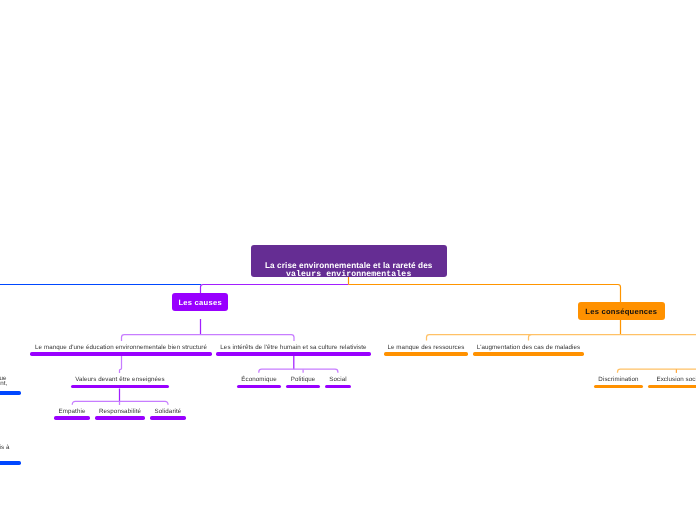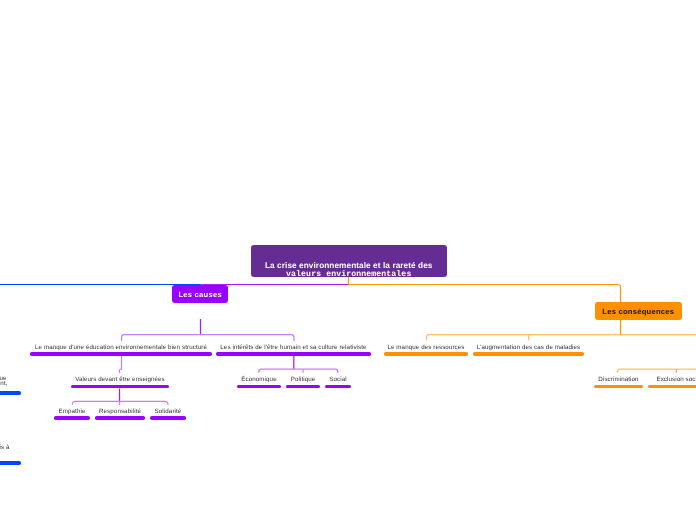--- a/index.html
+++ b/index.html
@@ -54,25 +54,25 @@
     <path d="M676.4 369.3 V372.9" stroke="#ffa63d" stroke-width="1.25" fill="none"></path>
   </svg>
 
   <div class="pill root" style="left:251px;top:245px;width:195.5px;height:31.5px;box-sizing:border-box;padding-top:19px;">
     <span style="display:block;white-space:nowrap;">
         <span style="display:block;">La crise environnementale et la rareté des</span>
         <span style="display:block;font-family:Liberation Mono, monospace;">valeurs environnementales</span>
       </span>
   </div>
 
-  <div class="pill branch-purple" style="left:172px;top:285px;width:56.3px;height:18px;box-sizing:border-box;padding-top:2px;">
+  <div class="pill branch-purple" style="left:172px;top:293px;width:56.3px;height:18px;box-sizing:border-box;padding-top:2px;">
     <span>Les causes</span>
   </div>
 
-  <div class="pill branch-orange" style="left:578px;top:301.8px;width:86.5px;height:18px;box-sizing:border-box;padding-top:2px;margin-left:17px;">
+  <div class="pill branch-orange" style="left:578px;top:301.8px;width:86.5px;height:18px;box-sizing:border-box;padding-top:2px;">
     <span>Les conséquences</span>
   </div>
 
   <div class="leafnode" style="left:30px;top:338px;width:182px;height:17px;">
     <span class="lbl">Le manque d'une éducation environnementale bien structuré</span>
     <span class="bar" style="background:#9900ff;"></span>
   </div>
   <div class="leafnode" style="left:216px;top:338px;width:155px;height:17px;">
     <span class="lbl">Les intérêts de l'être humain et sa culture relativiste</span>
     <span class="bar" style="background:#9900ff;"></span>

